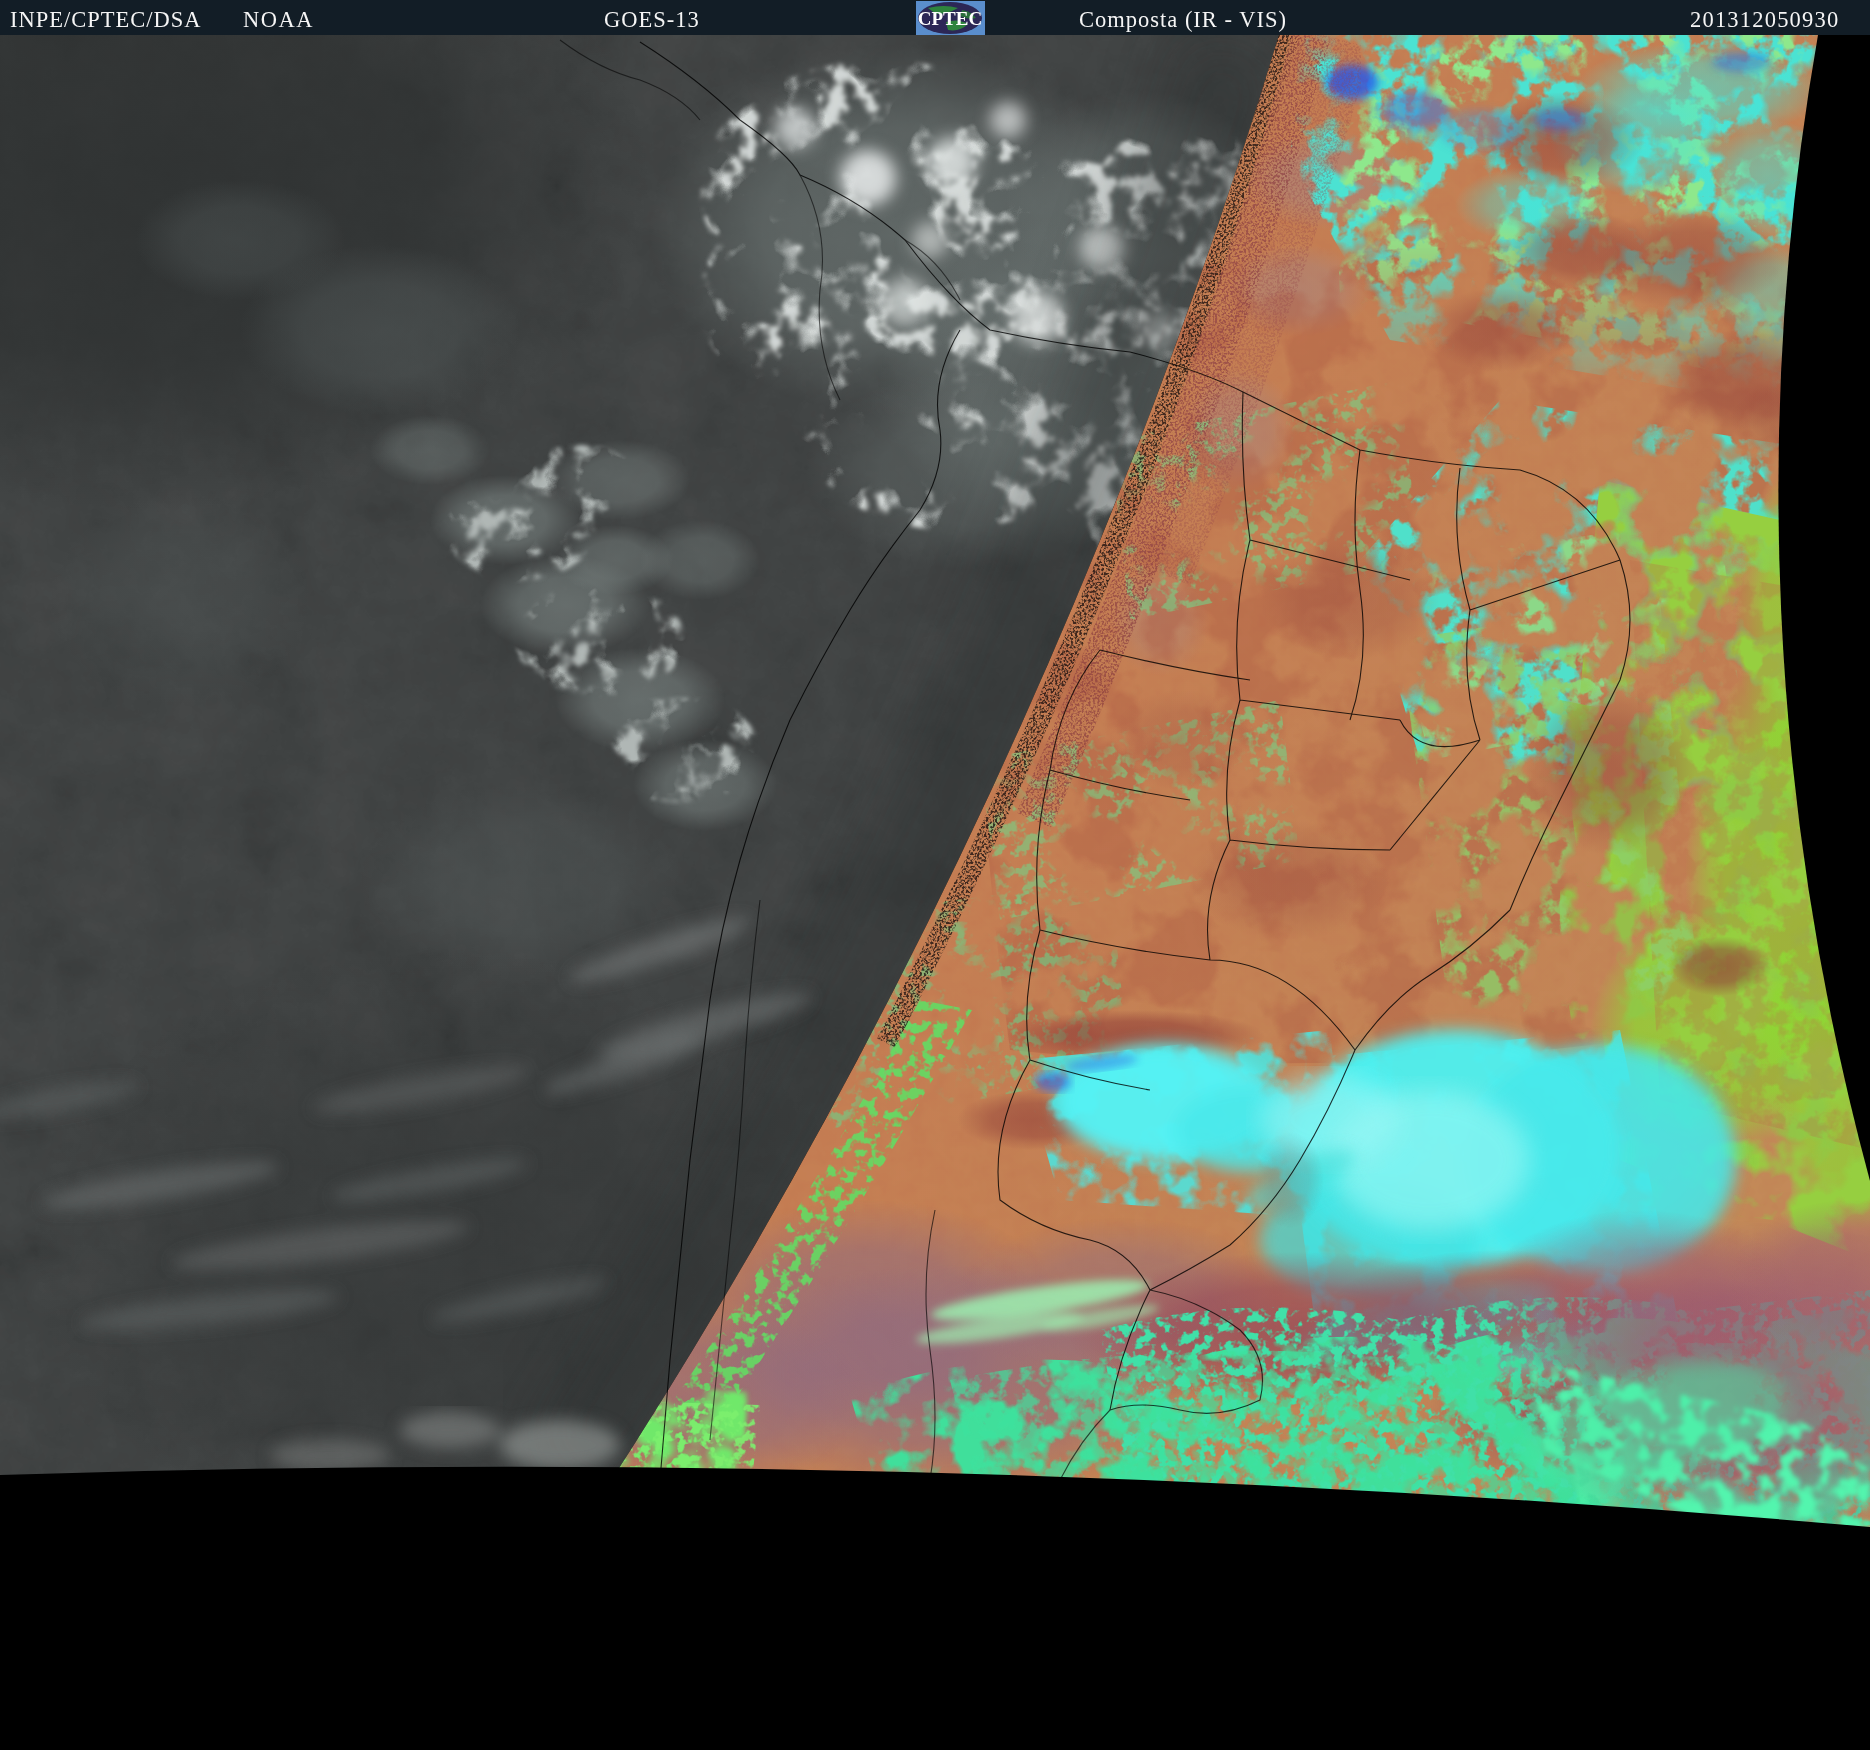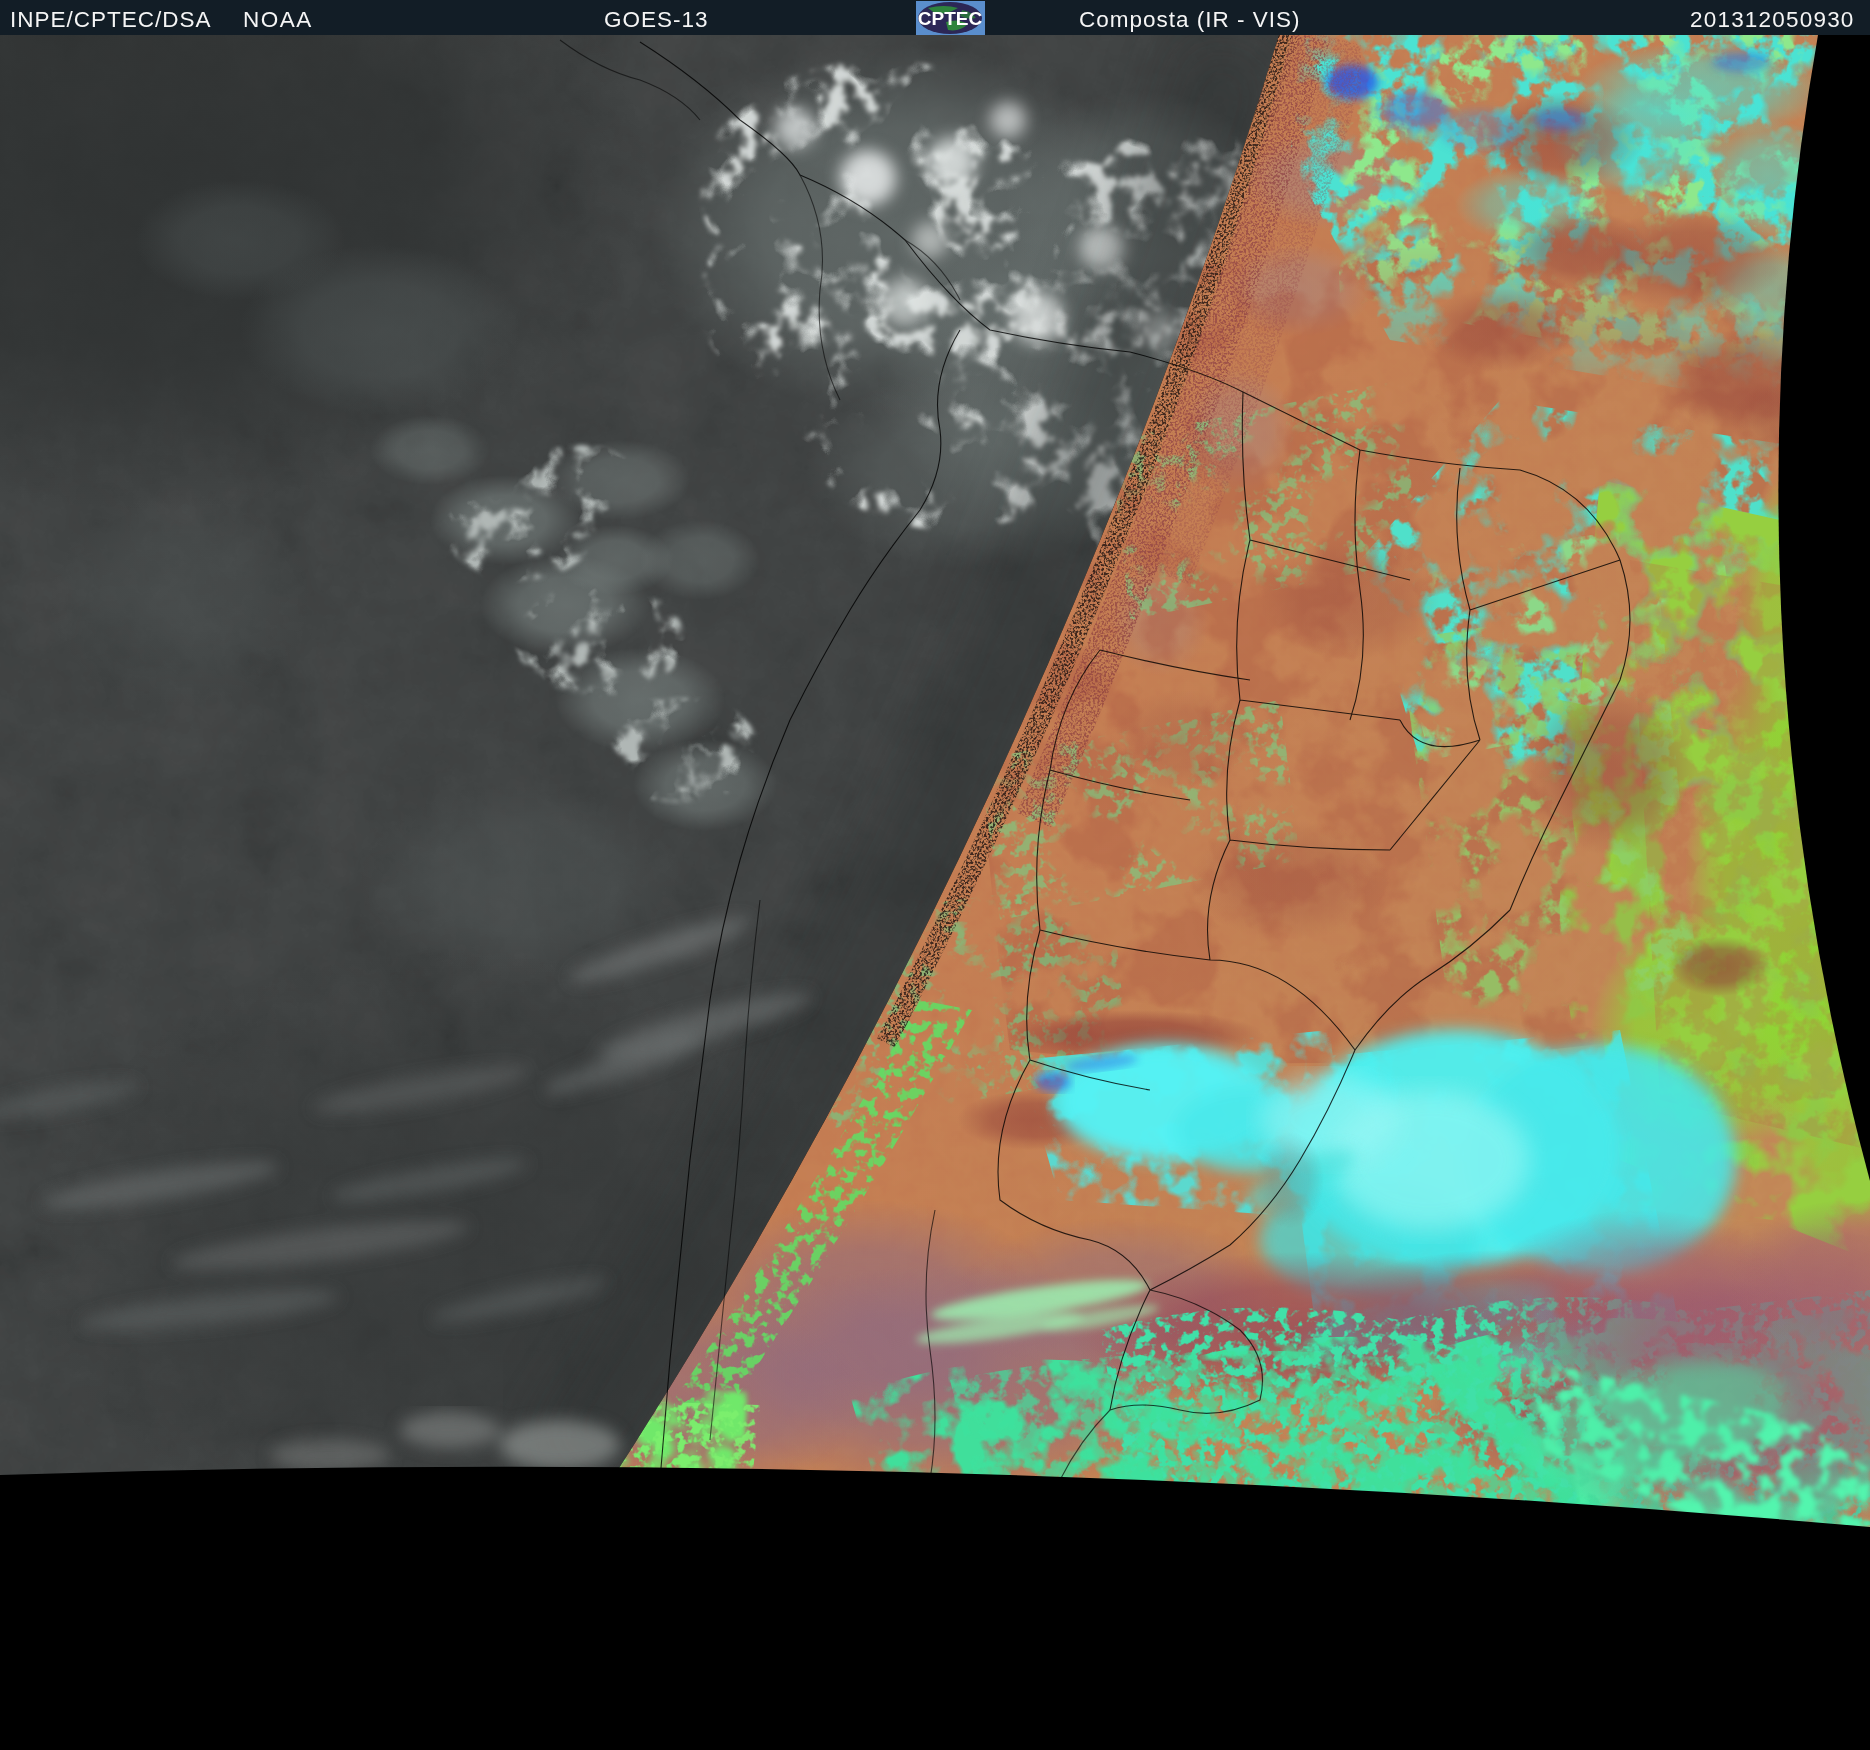--- a/index.html
+++ b/index.html
@@ -1,17 +1,17 @@
 <!DOCTYPE html>
 <html><head>
 <meta charset="utf-8">
 <style>
 html,body{margin:0;padding:0;background:#000;}
 #wrap{position:relative;width:1870px;height:1750px;overflow:hidden;background:#3b82f6;
-font-family:Liberation Sans, sans-serif;}
+font-family:Liberation Serif, serif;}
 </style>
 </head>
 <body>
 <div id="wrap">
 <svg width="1870" height="1750" viewBox="0 0 1870 1750">
 <defs>
 
   <filter id="spk40" x="-5%" y="-5%" width="110%" height="110%">
     <feTurbulence type="fractalNoise" baseFrequency="0.018" numOctaves="4" seed="11"></feTurbulence>
     <feColorMatrix type="matrix" values="0 0 0 0 0  0 0 0 0 0  0 0 0 0 0  7 0 0 0 -3.85" result="a"></feColorMatrix>

